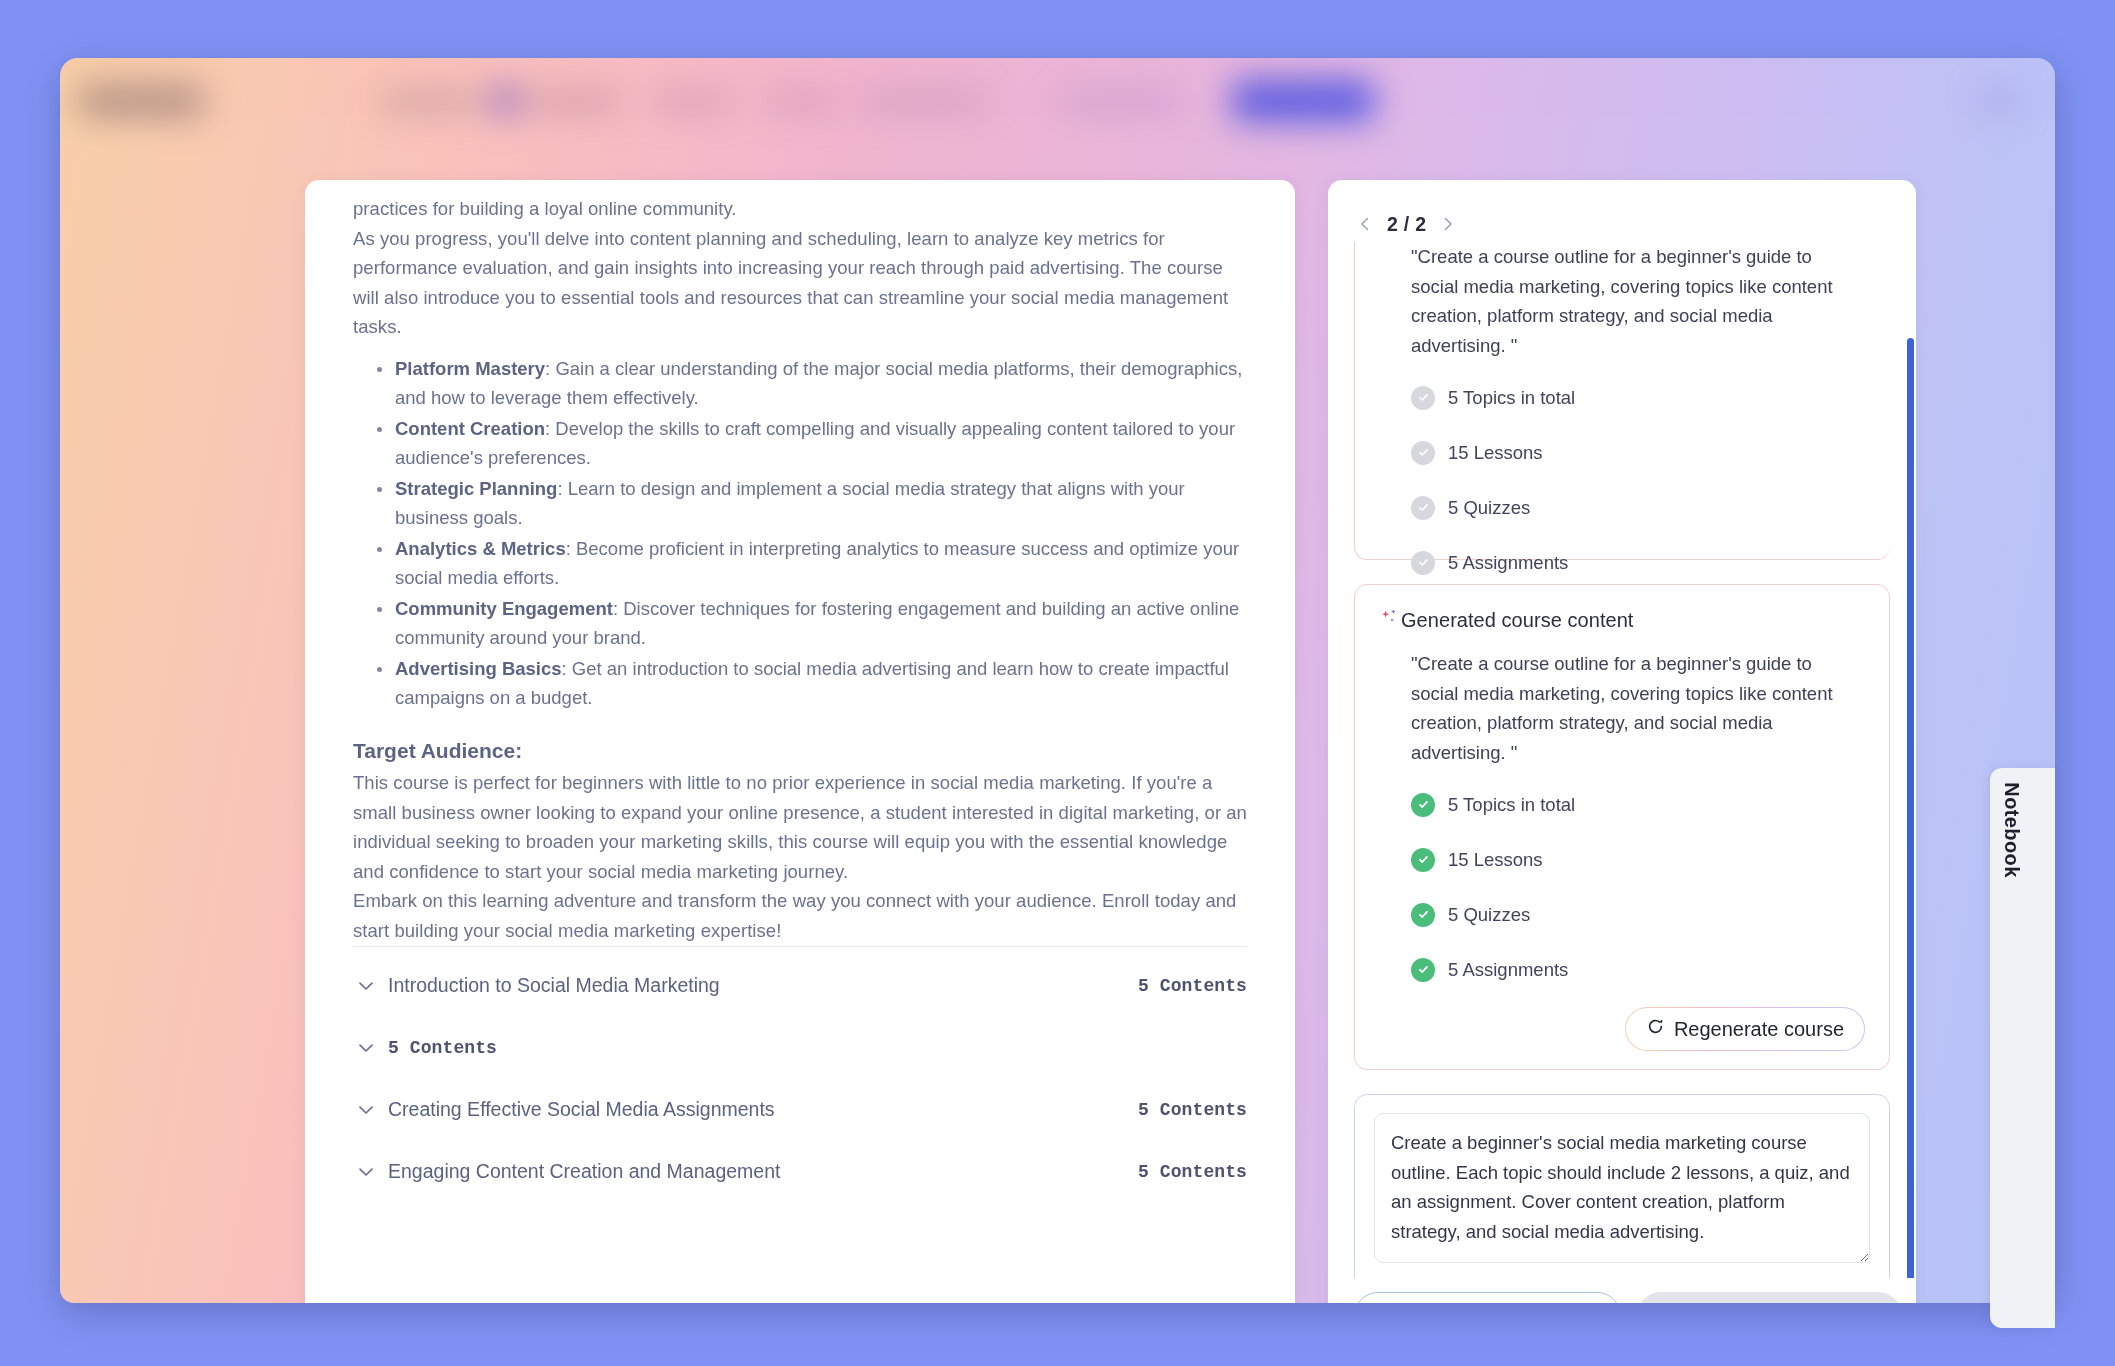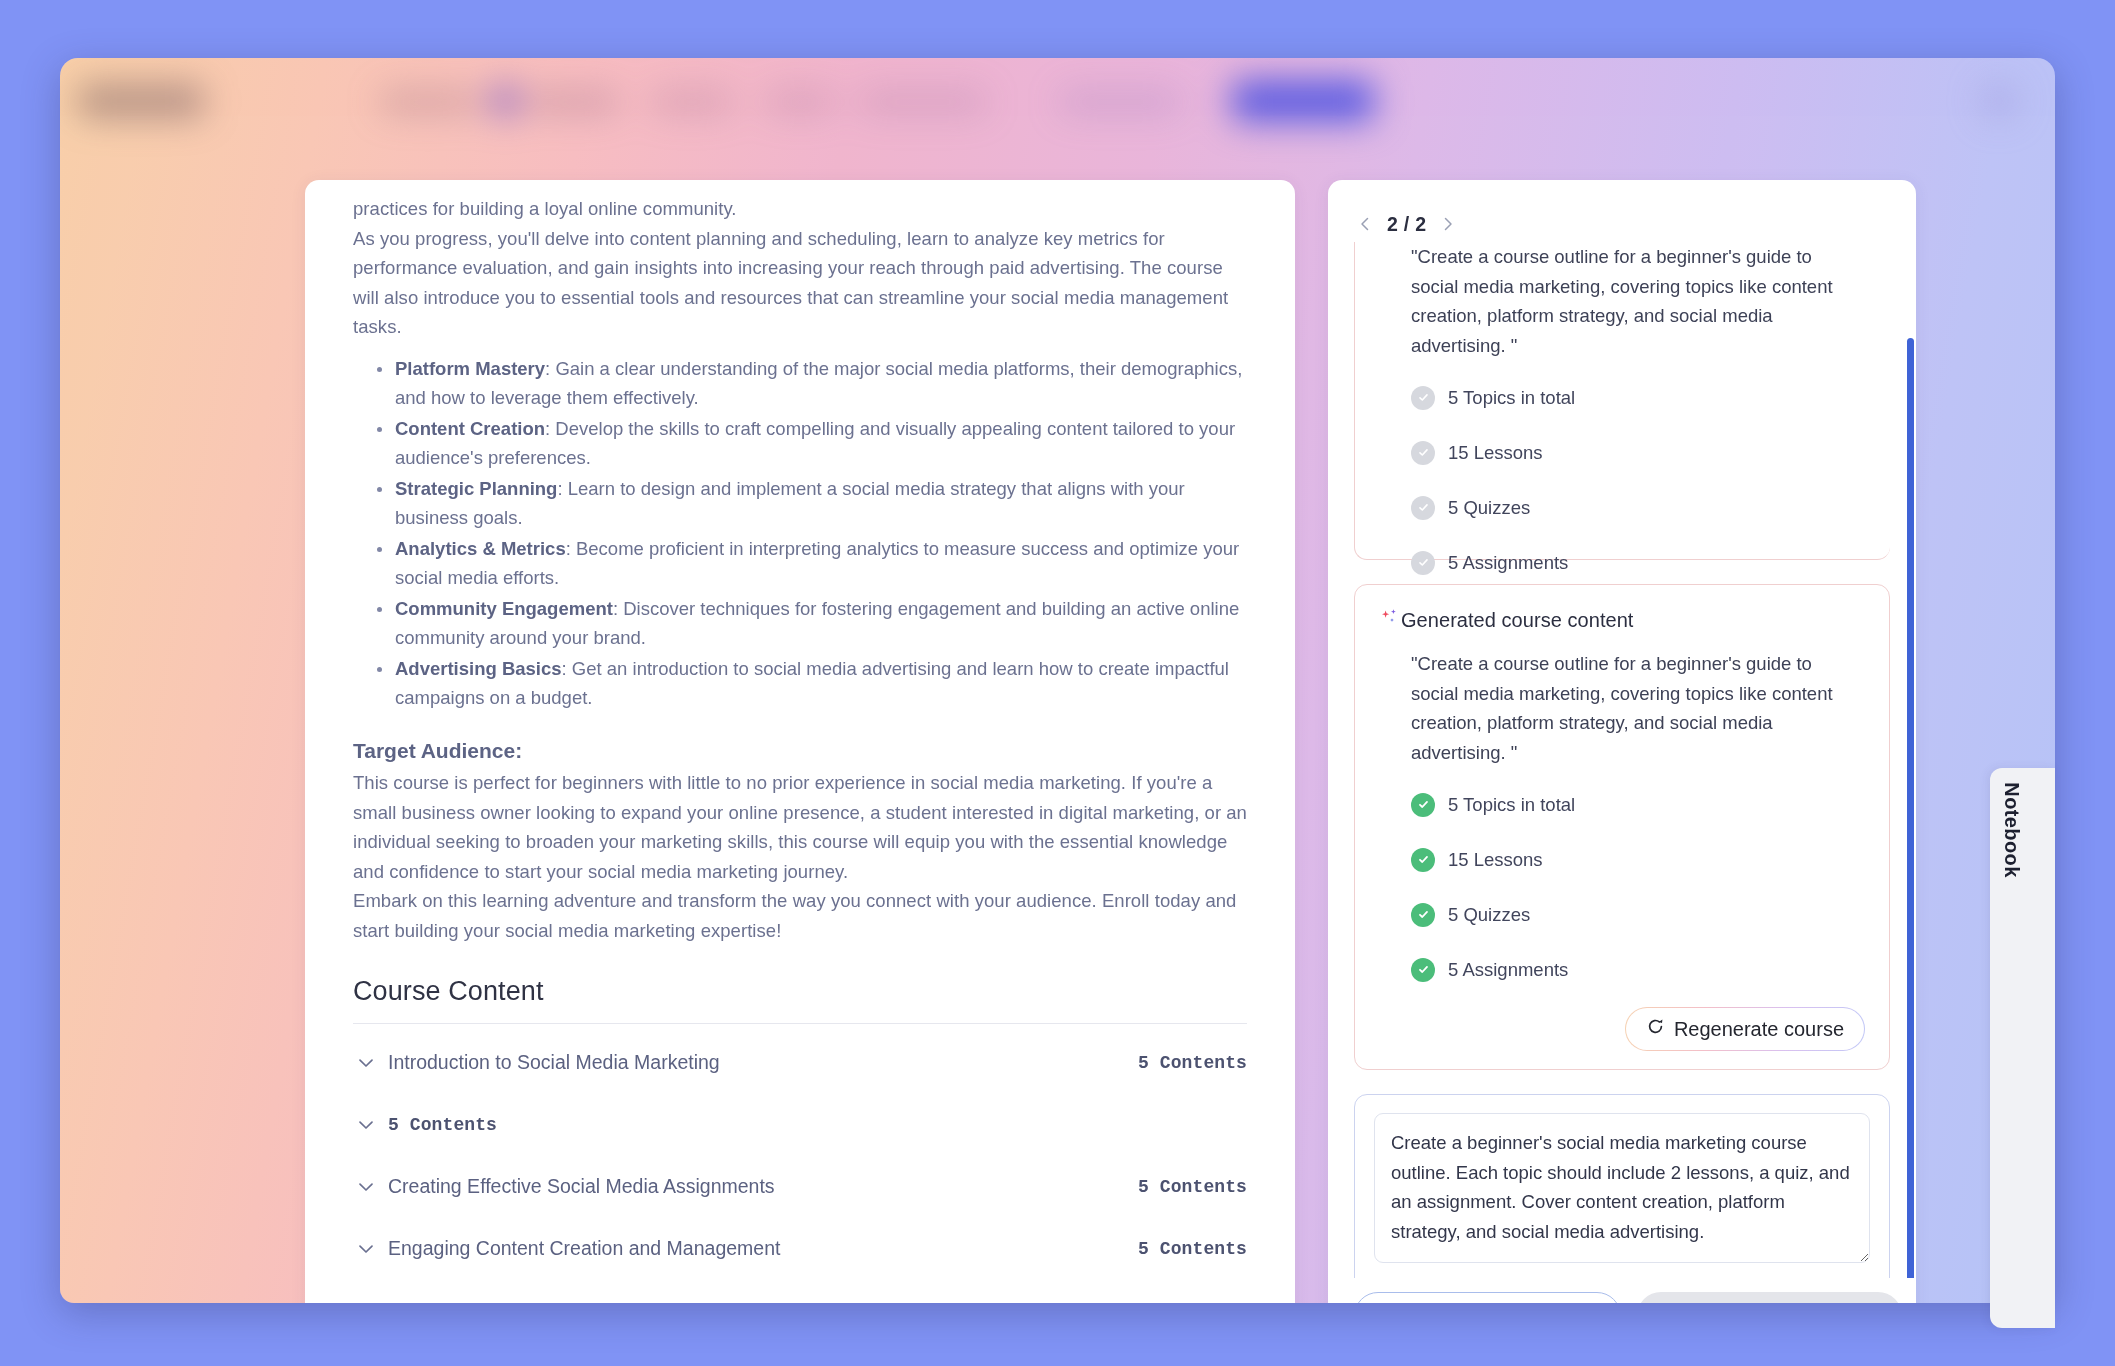--- a/index.html
+++ b/index.html
@@ -369,21 +369,20 @@
         <li><b>Community Engagement</b><span>: Discover techniques for fostering engagement and building an active online community around your brand.</span></li>
         <li><b>Advertising Basics</b><span>: Get an introduction to social media advertising and learn how to create impactful campaigns on a budget.</span></li>
       </ul>
 
       <div class="para-gap"></div>
 
       <h3 class="sec-head">Target Audience:</h3>
       <p class="body-text">This course is perfect for beginners with little to no prior experience in social media marketing. If you're a small business owner looking to expand your online presence, a student interested in digital marketing, or an individual seeking to broaden your marketing skills, this course will equip you with the essential knowledge and confidence to start your social media marketing journey.</p>
       <p class="body-text">Embark on this learning adventure and transform the way you connect with your audience. Enroll today and start building your social media marketing expertise!</p>
 
-      <h2 id="course-content-title">Course Content</h2>
       <div id="content-divider"></div>
 
       <div class="accordion-row">
         <span class="chev">
           <svg width="20" height="20" viewBox="0 0 20 20">
               <path d="M4 7.2 L10 13 L16 7.2" fill="none" stroke="#6a7090" stroke-width="1.7" stroke-linecap="round" stroke-linejoin="round"></path>
             </svg>
         </span>
         <span class="acc-title">Introduction to Social Media Marketing</span>
         <span class="acc-count">5 Contents</span>

